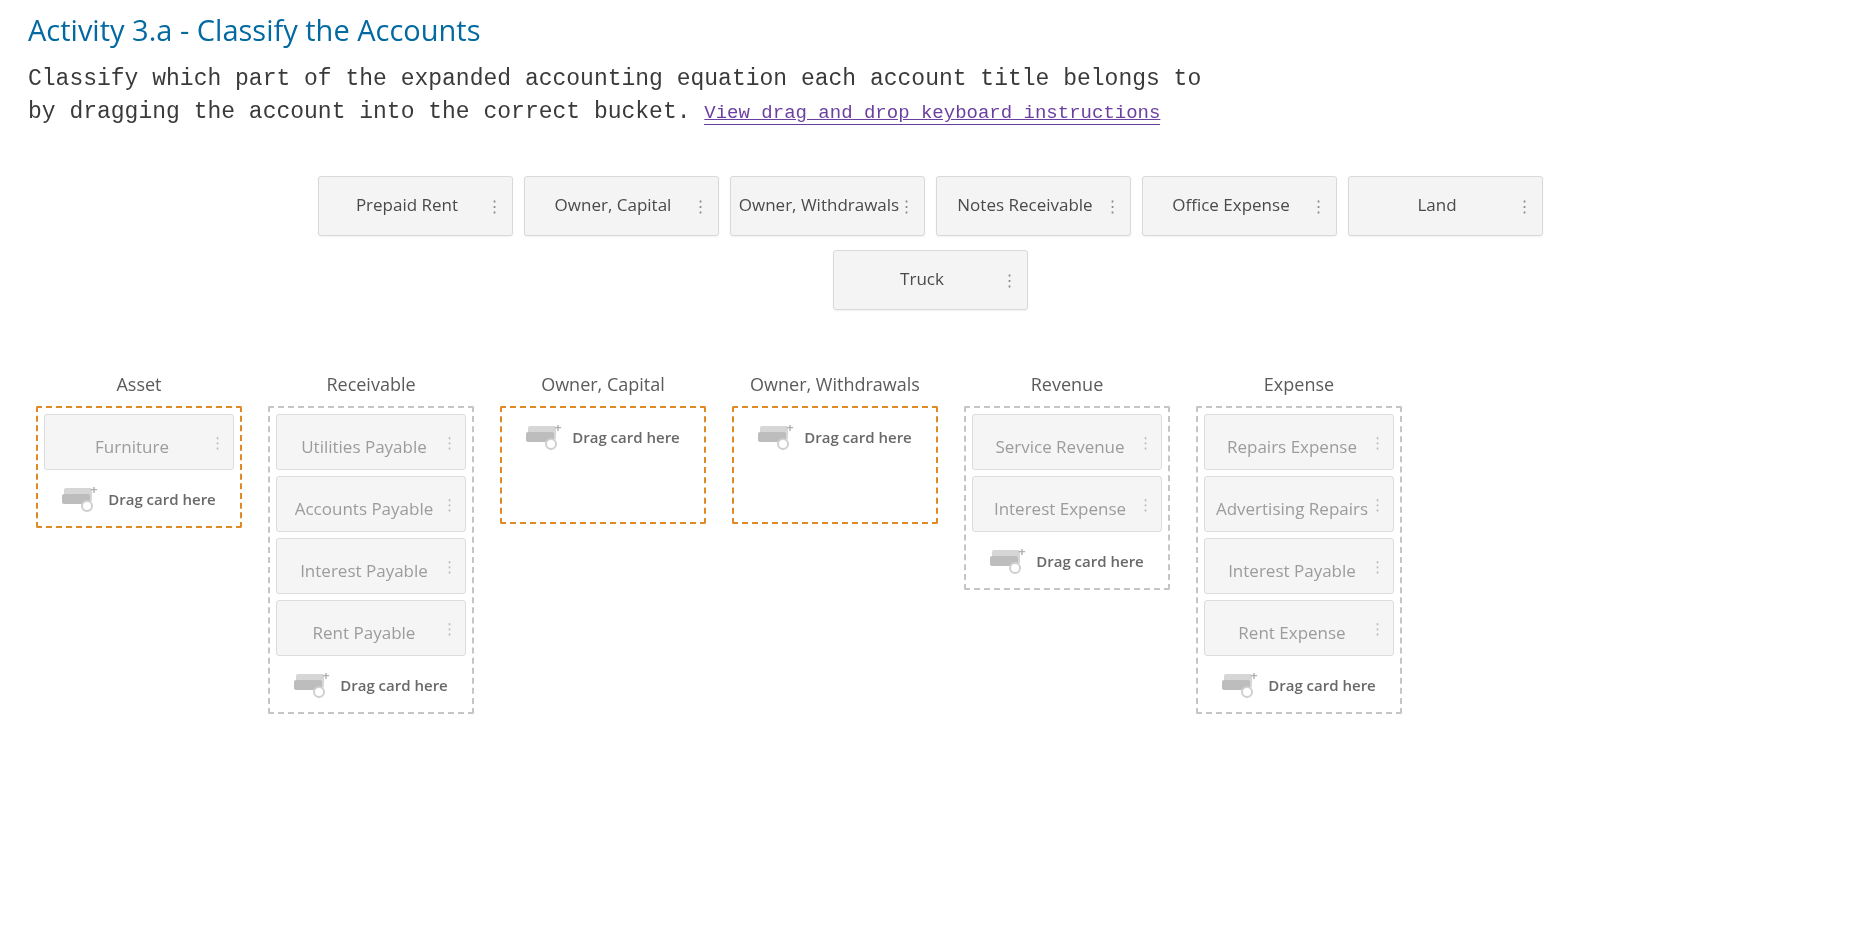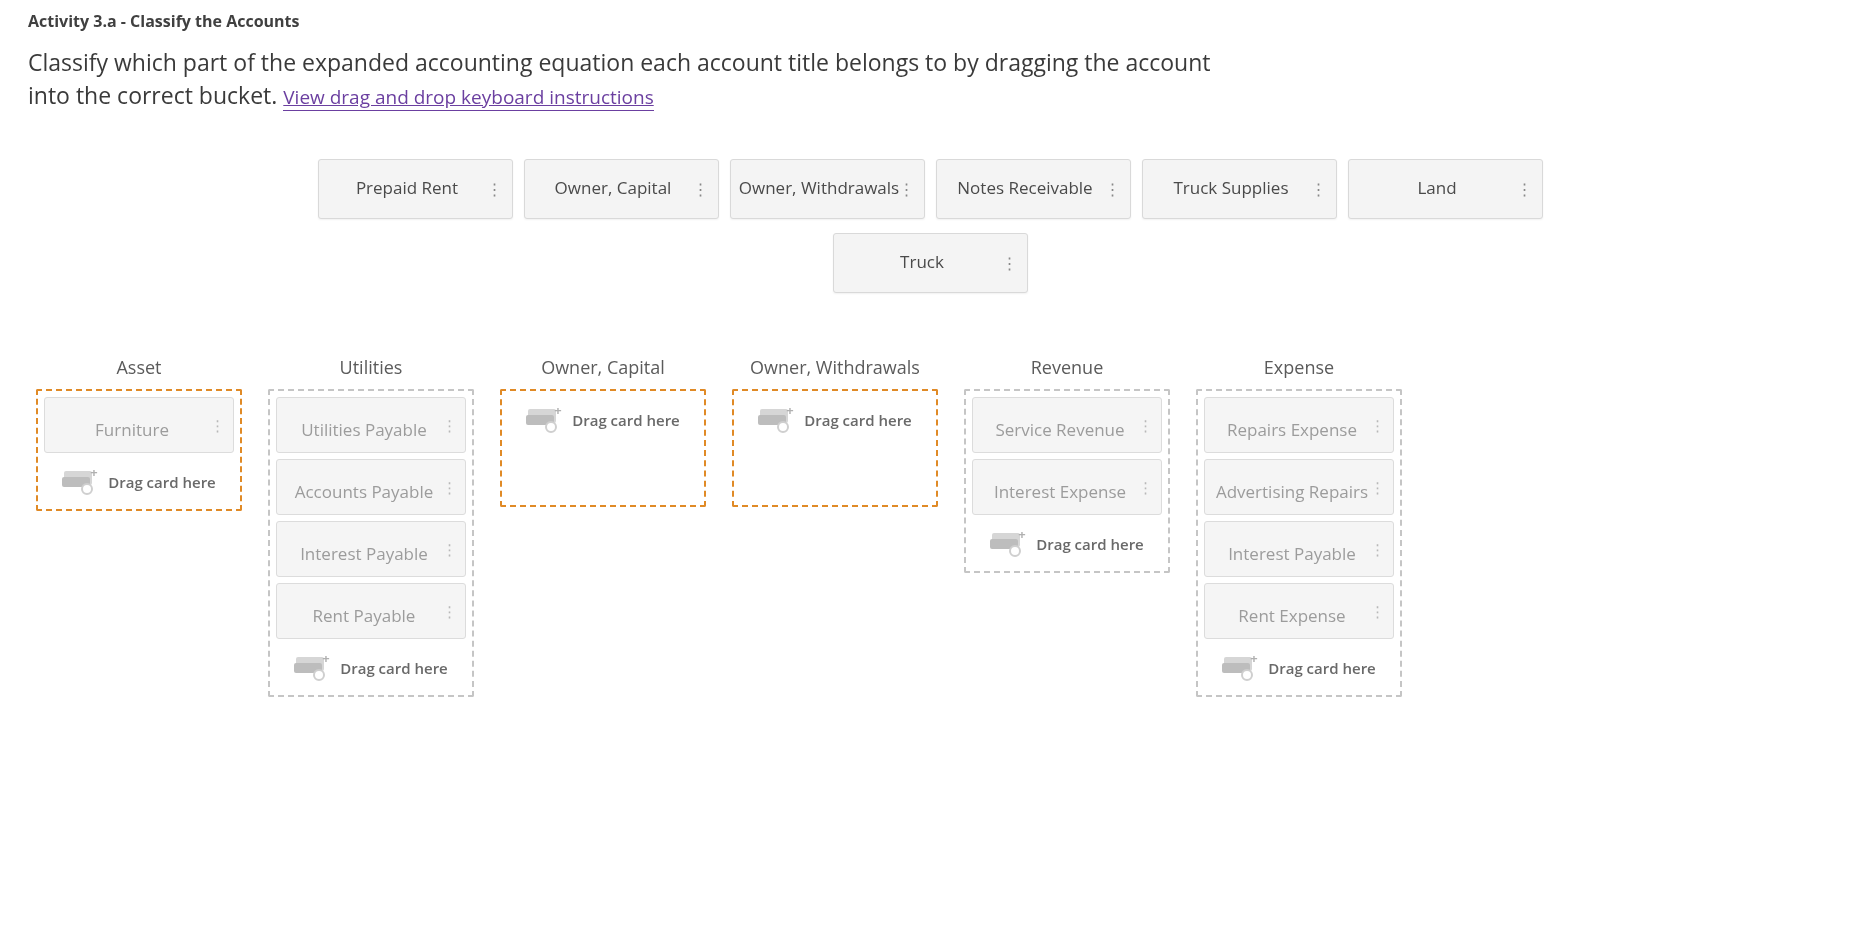--- a/index.html
+++ b/index.html
@@ -5,31 +5,32 @@
   * { box-sizing: border-box; }
   body {
     margin: 0;
     padding: 10px 28px 40px 28px;
     font-family: "Segoe UI", "Open Sans", Arial, sans-serif;
     background: #ffffff;
     color: #333;
     width: 1860px;
   }
   .heading {
-    color: #404040;
-    font-size: 16px;
-    font-weight: 700;
+    color: #0369a1;
+    font-size: 29px;
+    font-weight: 400;
     margin: 0 0 14px 0;
   }
   .instructions {
     font-size: 23px;
     color: #3a3a3a;
     line-height: 1.45;
     margin: 0 0 46px 0;
     max-width: 1200px;
+    font-family: Liberation Mono, monospace;
   }
   .instructions a {
     font-size: 19px;
     color: #6b3fa0;
     text-decoration: underline;
     border-bottom: 1px solid #6b3fa0;
     padding-bottom: 0;
   }
 
   
@@ -206,21 +207,21 @@
       </div>
       <div class="card">
         <span>Owner, Withdrawals</span>
         <span class="grip">⋮</span>
       </div>
       <div class="card">
         <span>Notes Receivable</span>
         <span class="grip">⋮</span>
       </div>
       <div class="card">
-        <span>Truck Supplies</span>
+        <span>Office Expense</span>
         <span class="grip">⋮</span>
       </div>
       <div class="card">
         <span>Land</span>
         <span class="grip">⋮</span>
       </div>
     </div>
   <div class="pool-row" id="pool-row-2">
       <div class="card">
         <span>Truck</span>
@@ -242,21 +243,21 @@
             <span class="back"></span>
             <span class="front"></span>
             <span class="circ"></span>
             <span class="plus">+</span>
           </span>
           <span>Drag card here</span>
         </div>
       </div>
     </div>
     <div class="bucket-col">
-      <div class="bucket-title">Utilities</div>
+      <div class="bucket-title">Receivable</div>
       <div class="bucket">
         <div class="placed">
           <span>Utilities Payable</span>
           <span class="grip">⋮</span>
         </div>
         <div class="placed">
           <span>Accounts Payable</span>
           <span class="grip">⋮</span>
         </div>
         <div class="placed">

